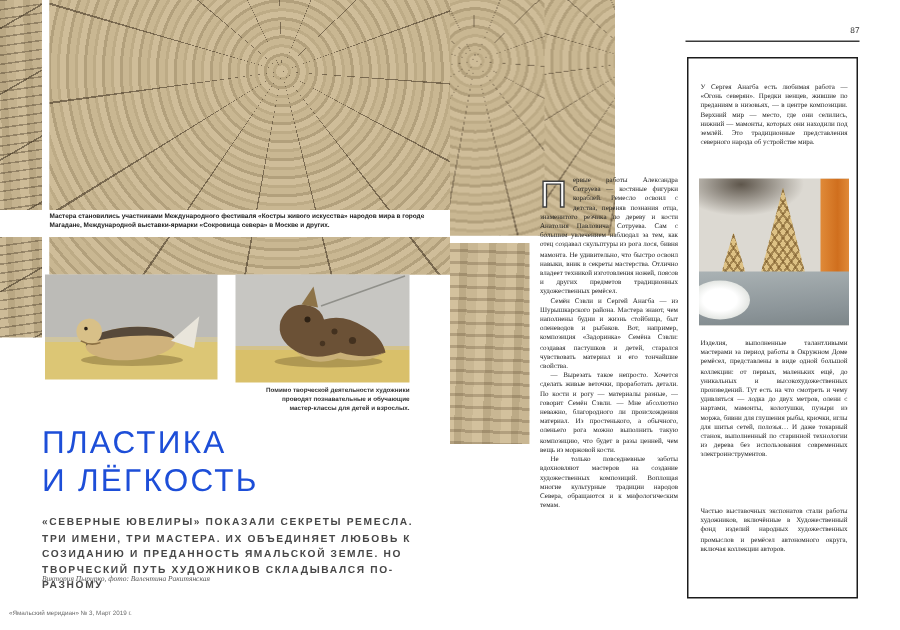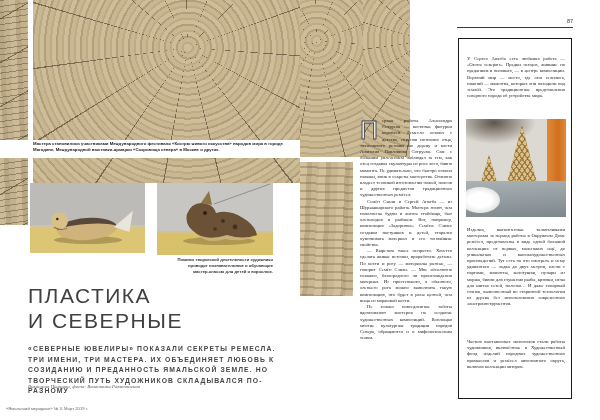--- a/index.html
+++ b/index.html
@@ -40,21 +40,21 @@
     color:#222;font-weight:bold;
   }
   .caption-fish{
     position:absolute;left:175px;top:257px;width:98px;text-align:right;
     font-family:"Liberation Sans", sans-serif;font-size:4.2px;line-height:6px;color:#333;
     font-weight:bold;
   }
   .title{
     position:absolute;left:28px;top:283px;width:260px;
     font-family:"Liberation Sans", sans-serif;font-weight:300;
-    font-size:21px;line-height:25px;letter-spacing:1.5px;color:#404040;
+    font-size:21px;line-height:25px;letter-spacing:1.5px;color:#1d4ed8;
   }
   .subtitle{
     position:absolute;left:28px;top:344px;width:258px;
     font-family:"Liberation Sans", sans-serif;font-size:6.8px;line-height:10.5px;
     letter-spacing:1.1px;font-weight:bold;color:#474747;
   }
   .byline{
     position:absolute;left:28px;top:384px;width:200px;
     font-style:italic;font-size:5px;color:#555;
   }
@@ -170,21 +170,21 @@
       <circle cx="78" cy="44" r="2.4" fill="rgba(35,24,12,0.55)"></circle>
       <circle cx="58" cy="46" r="1.8" fill="rgba(35,24,12,0.5)"></circle>
       <polygon points="44,20 52,8 55,22" fill="#8d7348"></polygon>
     </svg>
   </div>
 
   <div class="caption-fish">Помимо творческой деятельности художники проводят познавательные и обучающие мастер-классы для детей и взрослых.</div>
 
   <div class="title">
     <div>ПЛАСТИКА</div>
-    <div>И СЕВЕРНЫЕ</div>
+    <div>И ЛЁГКОСТЬ</div>
   </div>
 
   <div class="subtitle">«СЕВЕРНЫЕ ЮВЕЛИРЫ» ПОКАЗАЛИ СЕКРЕТЫ РЕМЕСЛА. ТРИ ИМЕНИ, ТРИ МАСТЕРА. ИХ ОБЪЕДИНЯЕТ ЛЮБОВЬ К СОЗИДАНИЮ И ПРЕДАННОСТЬ ЯМАЛЬСКОЙ ЗЕМЛЕ. НО ТВОРЧЕСКИЙ ПУТЬ ХУДОЖНИКОВ СКЛАДЫВАЛСЯ ПО-РАЗНОМУ</div>
 
   <div class="byline">Виктория Пырирко, фото: Валентина Ракитянская</div>
 
   <div class="footer-note">«Ямальский меридиан» № 3, Март 2019 г.</div>
 
   <div class="rule"></div>
   <div class="pagenum">87</div>

